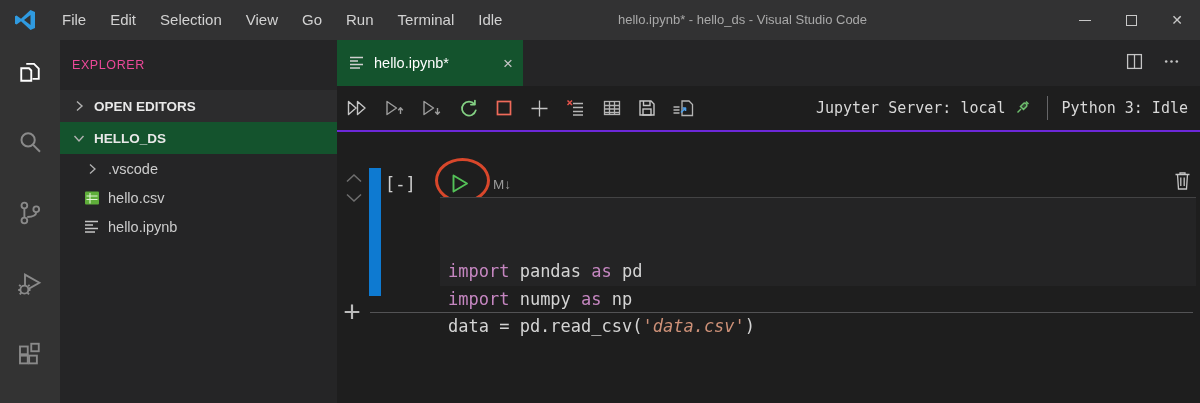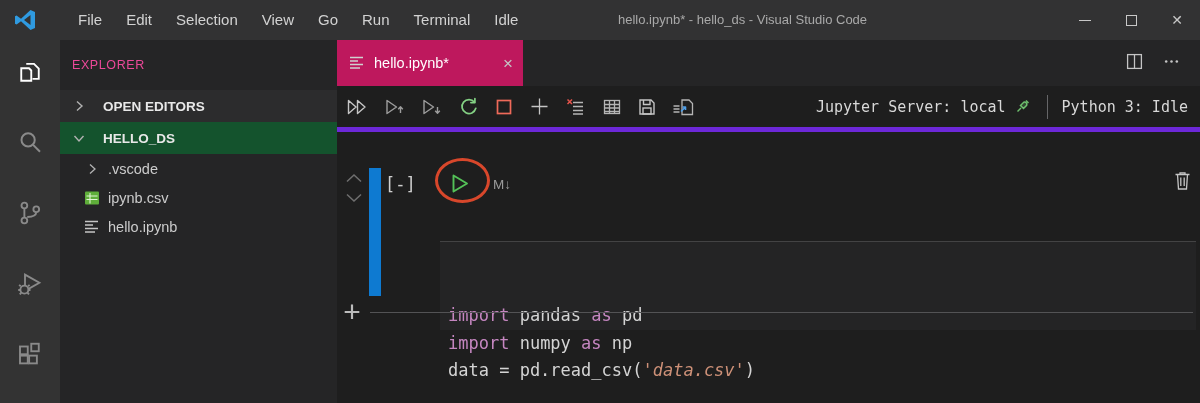--- a/index.html
+++ b/index.html
@@ -1,21 +1,21 @@
 <!DOCTYPE html>
 <html><head>
 <meta charset="utf-8">
 <style>
   * { box-sizing: border-box; margin: 0; padding: 0; }
   html,body { width:1200px; height:403px; overflow:hidden; background:#1e1e1e;
     font-family:"Liberation Sans", sans-serif; }
 
   
   .titlebar { height:40px; background:#323233; display:flex; align-items:center;
-    position:relative; color:#d6d6d6;gap:16px; }
+    position:relative; color:#d6d6d6; }
   .vscode-logo { width:24px; height:24px; margin:0 13px 0 13px; flex:0 0 auto; }
   .menubar { display:flex; align-items:center; height:100%; }
   .menu-item { padding:0 12px; font-size:15px; color:#d2d2d2; line-height:40px; cursor:default; }
   .window-title { position:absolute; left:618px; top:0; line-height:40px;
     font-size:13px; color:#a9a9a9; white-space:nowrap; }
   .win-controls { position:absolute; right:0; top:0; height:40px; display:flex; }
   .win-btn { width:46px; height:40px; display:flex; align-items:center; justify-content:center; color:#c8c8c8; }
   .glyph-min { width:12px; height:1px; background:#c8c8c8; display:block; }
   .glyph-max { width:11px; height:11px; border:1px solid #c8c8c8; display:block; }
   .glyph-close { font-size:14px; }
@@ -24,58 +24,58 @@
   .main { display:flex; height:363px; }
 
   .activitybar { width:60px; background:#333333; display:flex; flex-direction:column; align-items:center; flex:0 0 auto; }
   .ab-icon { width:48px; height:48px; margin-bottom:26px; display:flex; align-items:center; justify-content:center; color:#8a8a8a; }
   .ab-icon.first { margin-top:10px; }
   .ab-icon.active { color:#ffffff; }
 
   .sidebar { width:277px; background:#252526; flex:0 0 auto; color:#cccccc; }
   .sb-header { height:50px; padding-left:12px; display:flex; align-items:center;
     font-size:12.5px; letter-spacing:0.6px; color:#ec4899; }
-  .sb-section { height:32px; display:flex; align-items:center; gap:16px; padding-left:11px;
+  .sb-section { height:32px; display:flex; align-items:center; gap:7px; padding-left:11px;
     font-weight:bold; font-size:13.5px; color:#e8e8e8; }
   .sb-section.open-editors { background:#2c2c2d; }
   .sb-section.workspace { background:#14532d; }
   .sb-item { height:29px; display:flex; align-items:center; gap:8px; padding-left:24px; font-size:14.5px; color:#cccccc; }
   .chev { color:#b2b2b2; display:flex; }
   .csv-icon { width:16px; height:16px; }
   .nb-lines { width:16px; height:14px; }
 
   .editor { flex:1; display:flex; flex-direction:column; min-width:0; background:#1e1e1e; }
 
   .tabbar { height:46px; background:#252526; display:flex; align-items:stretch; }
-  .tab { width:186px; background:#be185d; display:flex; align-items:center; gap:9px;
+  .tab { width:186px; background:#14532d; display:flex; align-items:center; gap:9px;
     padding:0 10px 0 12px; color:#ffffff; font-size:14.5px; }
   .tab-close { margin-left:auto; color:#c5c5c5; font-size:17px; line-height:1; }
   .tab-actions { margin-left:auto; display:flex; align-items:center; gap:20px; padding-right:20px; color:#c5c5c5; }
 
-  .nbtoolbar { height:46px; border-bottom:5px solid #6d28d9; display:flex; align-items:center;
+  .nbtoolbar { height:46px; border-bottom:2px solid #6d28d9; display:flex; align-items:center;
     padding:0 12px 0 9px; background:#1e1e1e; }
   .tb-icons { display:flex; align-items:center; gap:15px; }
   .tb-btn { display:flex; align-items:center; justify-content:center; }
   .tb-right { margin-left:auto; display:flex; align-items:center; gap:9px;
     font-family:"DejaVu Sans Mono", monospace; font-size:15px; color:#d8d8d8; white-space:nowrap; }
   .tb-sep { width:1px; height:24px; background:#666668; margin:0 5px; }
 
   .notebook { position:relative; flex:1; background:#1e1e1e; }
   .collapse-ctl { position:absolute; left:7px; top:40px; display:flex; flex-direction:column; gap:8px; color:#6f6f6f; }
   .cell-selbar { position:absolute; left:32px; top:36px; width:12px; height:128px; }
   .cell-collapse-label { position:absolute; left:48px; top:42px;
     font-family:"DejaVu Sans Mono", monospace; font-size:17px; color:#cfcfcf; }
   .run-btn { position:absolute; left:113px; top:41px; width:20px; height:21px; }
   .run-annotation { position:absolute; left:98px; top:26px; width:55px; height:45px;
     border:3px solid #d8472b; border-radius:50%; }
   .md-hint { position:absolute; left:156px; top:45px; font-size:13.5px; color:#9b9b9b; }
   .trash-btn { position:absolute; right:8px; top:38px; color:#c5c5c5; }
   .cell-editor { position:absolute; left:103px; top:65px; right:4px; height:89px;
     background:#242425; border-top:1px solid #434344; padding:5px 0 0 8px;
-    font-family:"DejaVu Sans Mono", monospace; font-size:17px; line-height:27.5px; color:#d4d4d4; white-space:pre;margin-top:44px; }
+    font-family:"DejaVu Sans Mono", monospace; font-size:17px; line-height:27.5px; color:#d4d4d4; white-space:pre; }
   .tok-kw { color:#C586C0; }
   .tok-str { color:#CE9178;font-style:italic; }
   .add-cell-btn { position:absolute; left:1px; top:164px; width:28px; height:32px;
     display:flex; align-items:center; justify-content:center;
     font-size:30px; font-weight:100; color:#bcbcbc; }
   .cell-divider { position:absolute; left:33px; right:7px; top:180px; height:1px; background:#535355; }
 </style>
 </head>
 <body>
 
@@ -169,21 +169,21 @@
             <path d="M6 3.5 11 8l-5 4.5"></path>
           </svg>
       </span>
       <span>.vscode</span>
     </div>
     <div class="sb-item">
       <svg class="csv-icon" viewBox="0 0 16 16">
         <rect x="1" y="1.5" width="14" height="13" rx="1" fill="#5fae3a"></rect>
         <path d="M2.5 6h11M2.5 9.5h11M6 3v10.5" stroke="#dff3d2" stroke-width="1.1" fill="none"></path>
       </svg>
-      <span>ipynb.csv</span>
+      <span>hello.csv</span>
     </div>
     <div class="sb-item">
       <svg class="nb-lines" viewBox="0 0 16 14">
         <g stroke="#c5c5c5" stroke-width="1.4">
             <path d="M1 1.5h13M1 5h8M1 8.5h13M1 12h10"></path>
           </g>
       </svg>
       <span>hello.ipynb</span>
     </div>
   </div>

